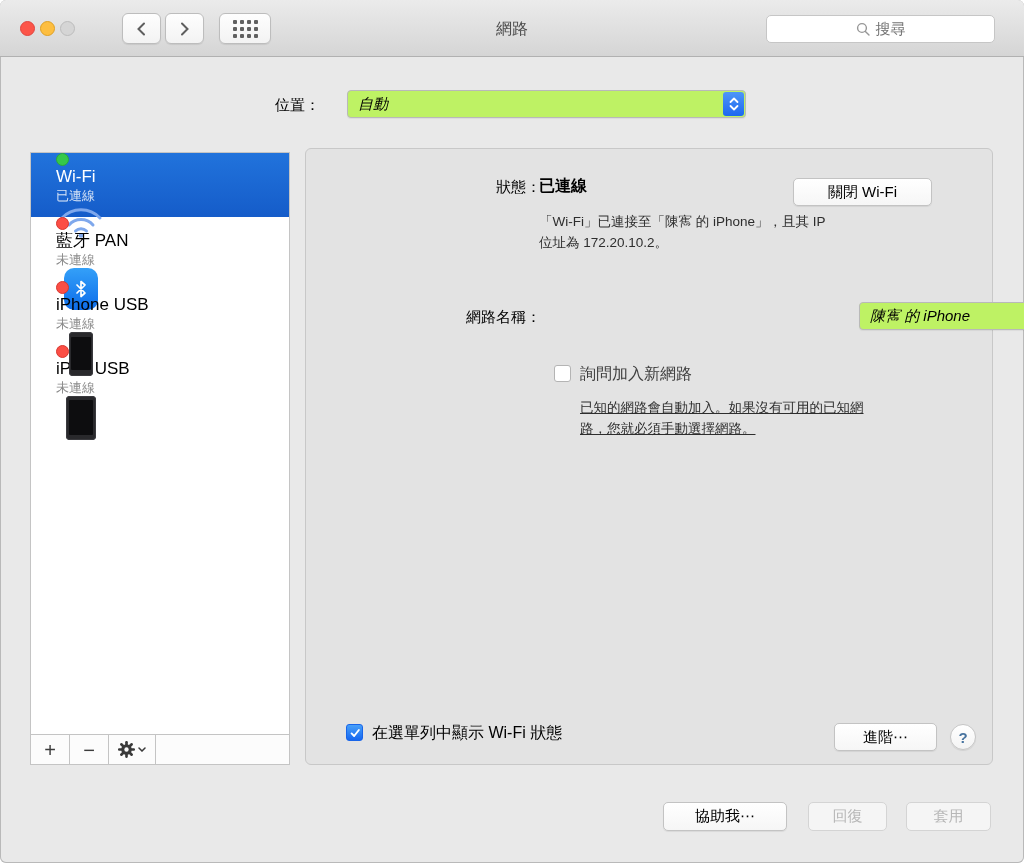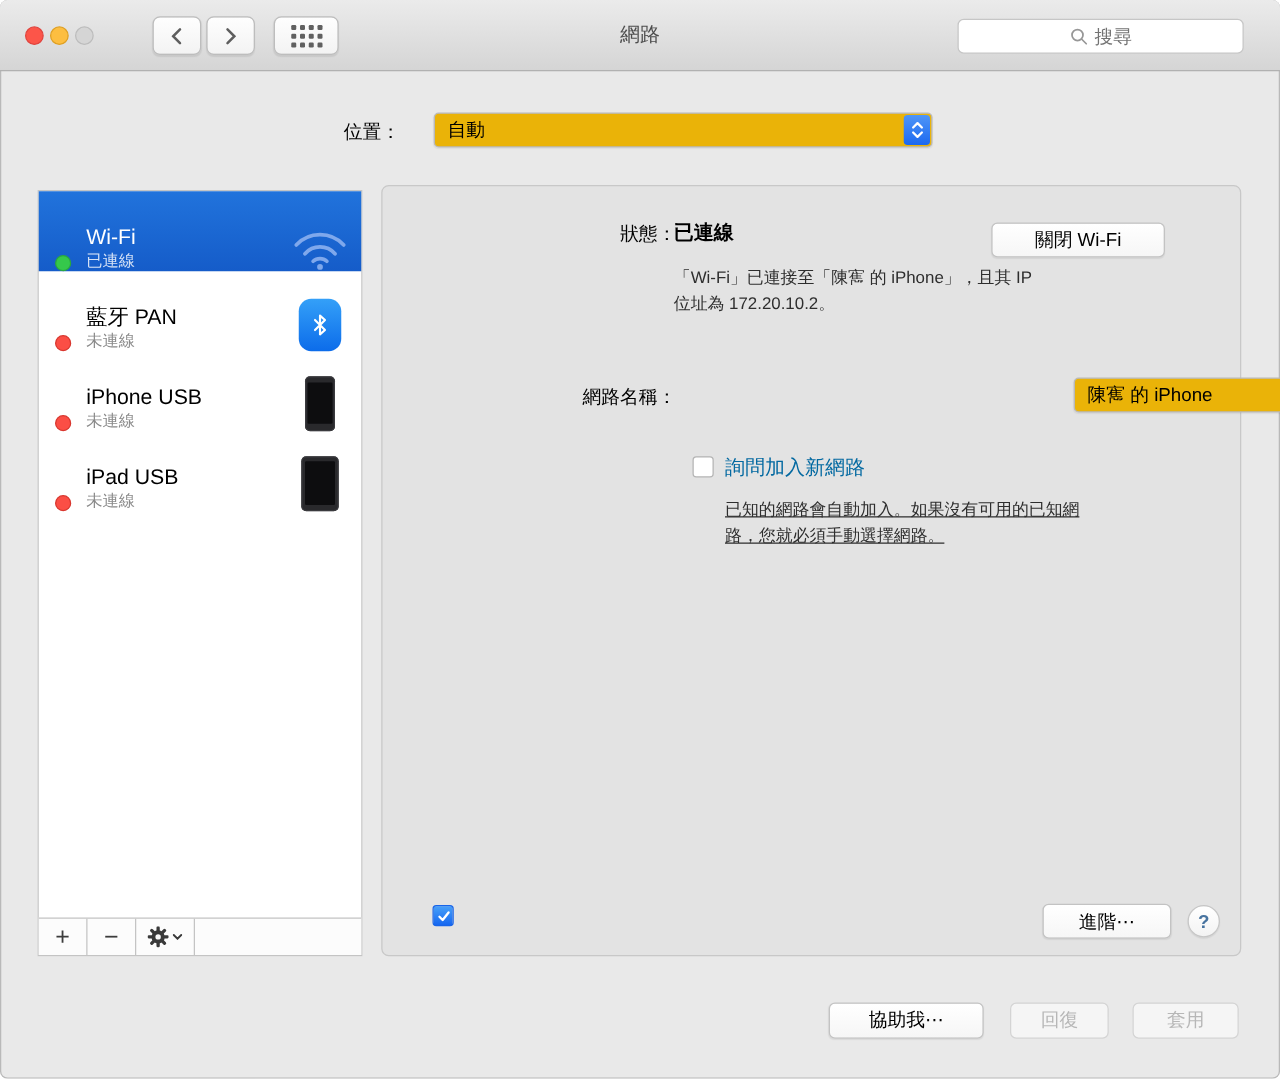--- a/index.html
+++ b/index.html
@@ -45,38 +45,39 @@
     position:absolute; right:29px; top:15px; width:229px; height:28px;
     background:#fff; border:1px solid #c6c6c6; border-radius:5px;
     display:flex; align-items:center; justify-content:center; gap:6px;
     color:#737373; font-size:15px;
   }
 
   
   .loc-label { position:absolute; left:275px; top:96px; font-size:15px; color:#000; }
   .popup {
     position:absolute; display:flex; align-items:stretch;
-    background:#eab308; border:1px solid #b9b9b9; border-radius:4px;
+    background:#bef264; border:1px solid #b9b9b9; border-radius:4px;
     box-shadow:0 1px 1px rgba(0,0,0,.06);
+    font-style:italic;
   }
   .popup .val { flex:1; display:flex; align-items:center; padding-left:10px; font-size:15px; color:#000; }
   .popup .cap {
     width:21px; margin:1px; border-radius:3px;
     background:linear-gradient(#4f96f7,#1c69f0);
     display:flex; align-items:center; justify-content:center;
   }
   #location-popup { left:347px; top:90px; width:399px; height:28px; }
   #network-popup  { left:553px; top:153px; width:379px; height:28px; }
 
   
   .sidebar {
     position:absolute; left:30px; top:152px; width:260px; height:613px;
     background:#fff; border:1px solid #c4c4c4;
   }
-  .side-item { height:64px; display:flex; align-items:flex-end; padding:0 8px 0 13px; }
+  .side-item { height:64px; display:flex; align-items:flex-start; padding:0 8px 0 25px;flex-direction:column; }
   .side-item.selected { background:linear-gradient(#2173dc,#155cc9); }
   .dot { width:13px; height:13px; border-radius:50%; margin-right:12px; flex:0 0 auto; }
   .dot.green { background:#35c84b; border:1px solid #2aa83d; }
   .dot.red   { background:#fb4e45; border:1px solid #d8372f; }
   .side-text { flex:1; min-width:0; }
   .side-title { font-size:17px; color:#000; line-height:21px; }
   .side-sub   { font-size:13px; color:#8a8a8a; line-height:17px; }
   .selected .side-title { color:#fff; }
   .selected .side-sub   { color:rgba(255,255,255,.82); }
   .side-icon { width:50px; display:flex; align-items:center; justify-content:center; flex:0 0 auto; }
@@ -108,21 +109,21 @@
     background:#e3e3e3; border:1px solid #c8c8c8; border-radius:6px;
   }
   .p-abs { position:absolute; }
   .form-label { font-size:15px; color:#000; text-align:right; }
   .status-label { left:128px; top:29px; width:107px; }
   .status-value { left:233px; top:27px; font-size:16px; font-weight:bold; color:#000; }
   .turnoff-btn  { left:487px; top:29px; width:139px; height:28px; }
   .status-desc  { left:233px; top:62px; width:392px; font-size:13.5px; color:#2e2e2e; line-height:21px; white-space:pre-line; }
   .netname-label{ left:118px; top:159px; width:117px; }
   .ask-checkbox { left:248px; top:216px; }
-  .ask-label    { left:274px; top:215px; font-size:16px; color:#0369a1; }
+  .ask-label    { left:274px; top:215px; font-size:16px; color:#404040; }
   .ask-hint     { left:274px; top:248px; width:340px; font-size:13.5px; color:#2e2e2e; line-height:21px; white-space:pre-line;text-decoration:underline; }
   .menubar-checkbox { left:40px; top:575px; }
   .menubar-label    { left:66px; top:574px; font-size:16px; color:#000; }
   .advanced-btn { left:528px; top:574px; width:103px; height:28px; }
   .help-btn {
     left:644px; top:575px; width:26px; height:26px; border-radius:50%;
     background:linear-gradient(#ffffff,#f3f3f3); border:1px solid #c6c6c6;
     box-shadow:0 1px 1px rgba(0,0,0,.08);
     display:flex; align-items:center; justify-content:center;
     font-size:15px; font-weight:bold; color:#47739f;
@@ -309,20 +310,21 @@
     </div>
     <div class="p-abs ask-label">詢問加入新網路</div>
     <div class="p-abs ask-hint">已知的網路會自動加入。如果沒有可用的已知網
 路，您就必須手動選擇網路。</div>
 
     <div class="checkbox p-abs menubar-checkbox checked">
       <svg width="12" height="12" viewBox="0 0 14 14">
           <polyline points="3,7.5 6,10.5 11.5,3.5" stroke="#fff" stroke-width="2.2" fill="none" stroke-linecap="round" stroke-linejoin="round"></polyline>
         </svg>
     </div>
+    <div class="p-abs menubar-label">在選單列中顯示 Wi-Fi 狀態</div>
 
     <button class="btn p-abs advanced-btn">進階⋯</button>
     <div class="p-abs help-btn">?</div>
   </div>
 
   <button class="btn assist-btn">協助我⋯</button>
   <button class="btn disabled revert-btn">回復</button>
   <button class="btn disabled apply-btn">套用</button>
 
 </div>

